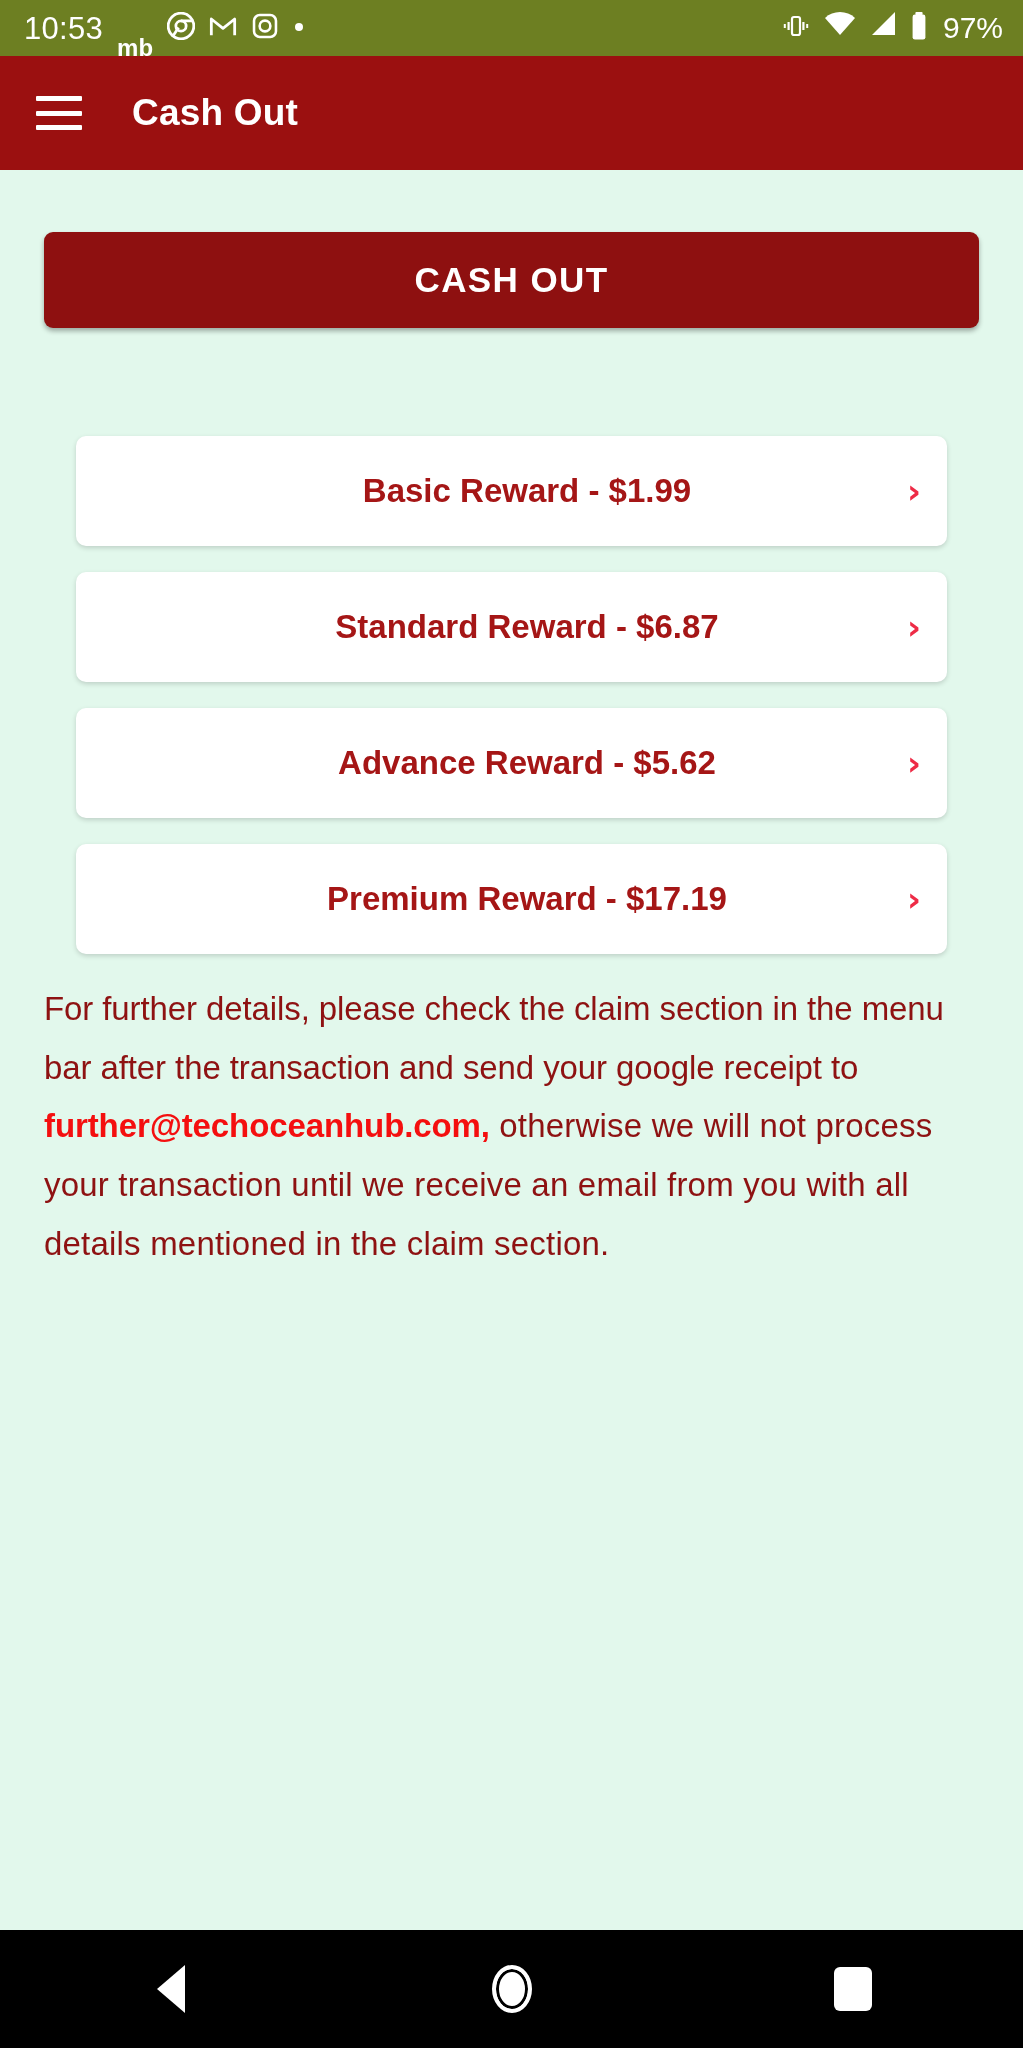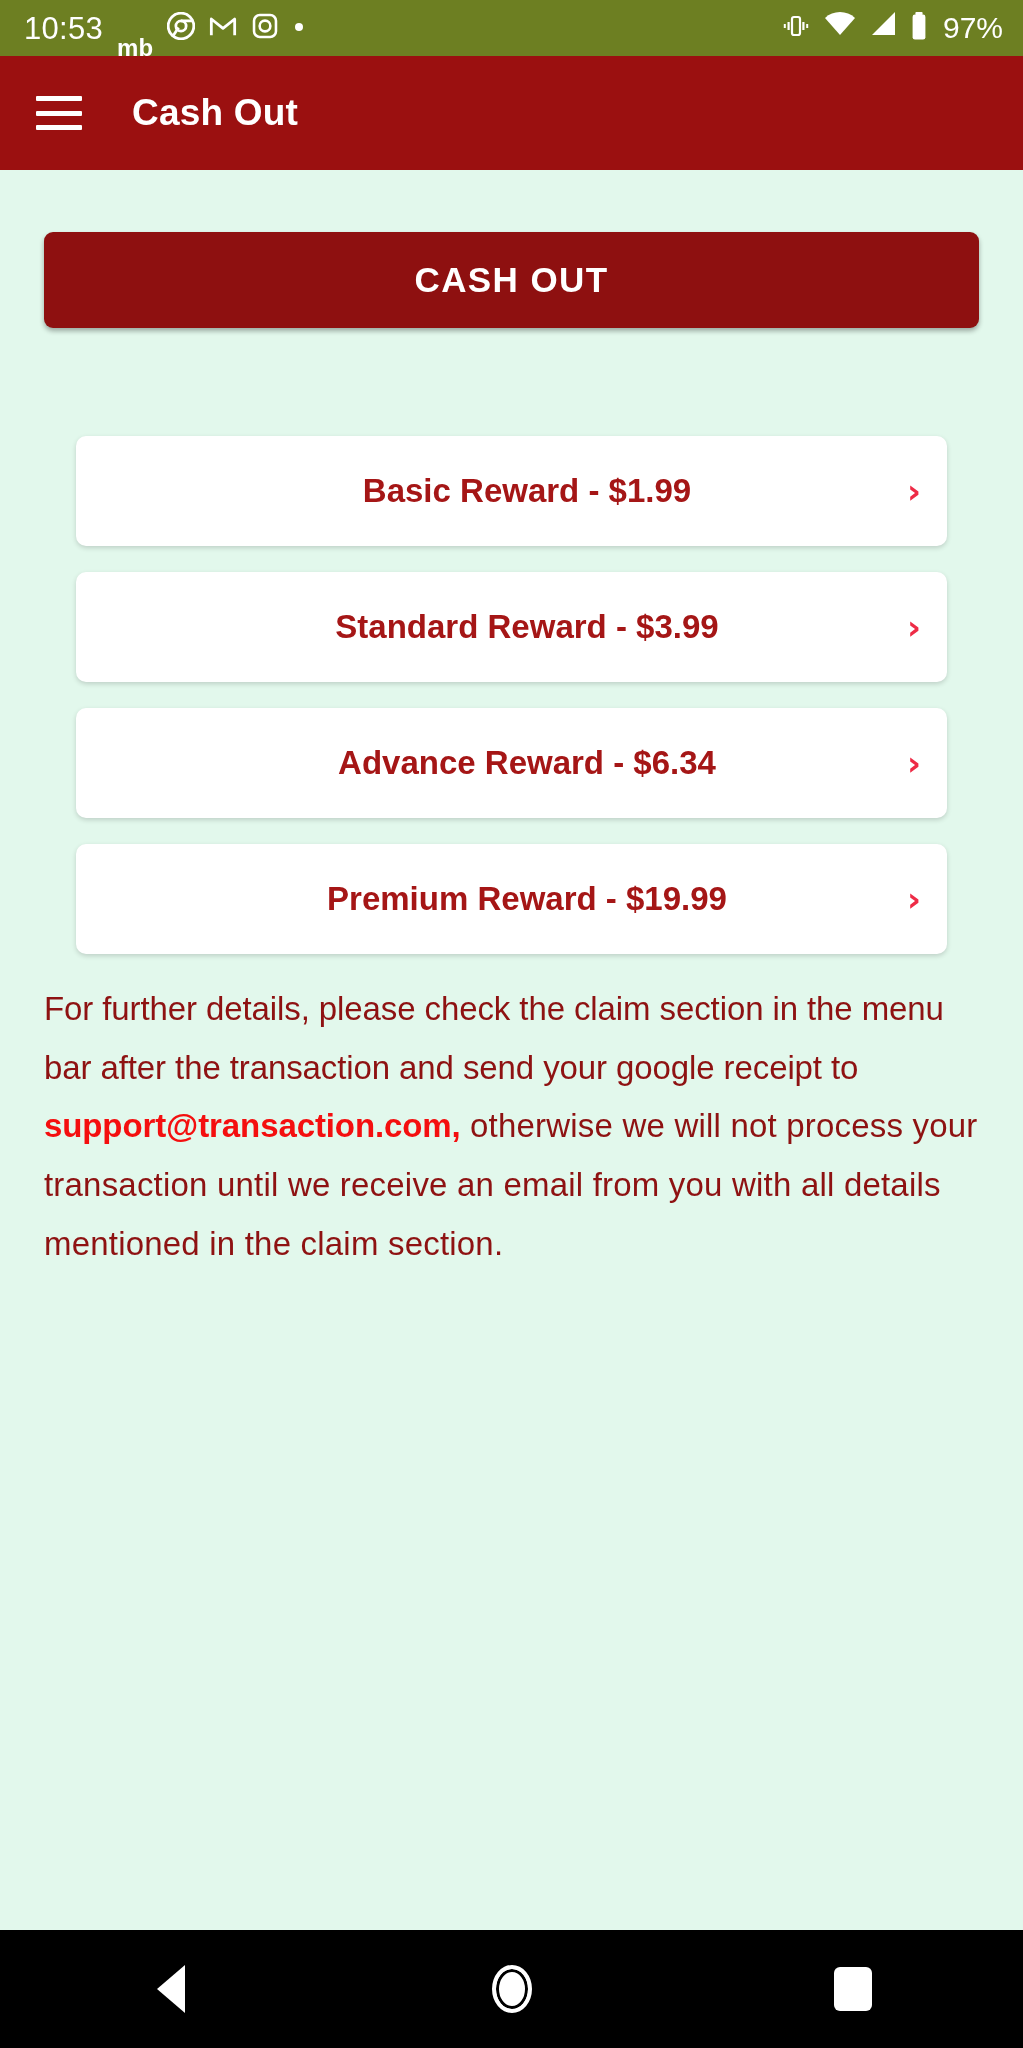--- a/index.html
+++ b/index.html
@@ -221,38 +221,38 @@
     </button>
 
     <div class="cards">
 
       <div class="card">
         <div class="card-label">Basic Reward - $1.99</div>
         <div class="chev">›</div>
       </div>
 
       <div class="card">
-        <div class="card-label">Standard Reward - $3.99</div>
-        <div class="chev">›</div>
-      </div>
-
-      <div class="card">
-        <div class="card-label">Advance Reward - $6.34</div>
-        <div class="chev">›</div>
-      </div>
-
-      <div class="card">
-        <div class="card-label">Premium Reward - $19.99</div>
+        <div class="card-label">Standard Reward - $6.87</div>
+        <div class="chev">›</div>
+      </div>
+
+      <div class="card">
+        <div class="card-label">Advance Reward - $5.62</div>
+        <div class="chev">›</div>
+      </div>
+
+      <div class="card">
+        <div class="card-label">Premium Reward - $17.19</div>
         <div class="chev">›</div>
       </div>
 
     </div>
 
     <div class="note">
-      <span>For further details, please check the claim section in the menu bar after the transaction and send your google receipt to </span><span class="email">support@transaction.com,</span><span class="gap">  otherwise we will not process your transaction until we receive an email from you with all details mentioned in the claim section.</span>
+      <span>For further details, please check the claim section in the menu bar after the transaction and send your google receipt to </span><span class="email">further@techoceanhub.com,</span><span class="gap">  otherwise we will not process your transaction until we receive an email from you with all details mentioned in the claim section.</span>
     </div>
 
   </div>
 
   <div class="navbar">
     <div class="nav-btn">
       <div class="nav-back"></div>
     </div>
     <div class="nav-btn">
       <div class="nav-home"></div>

